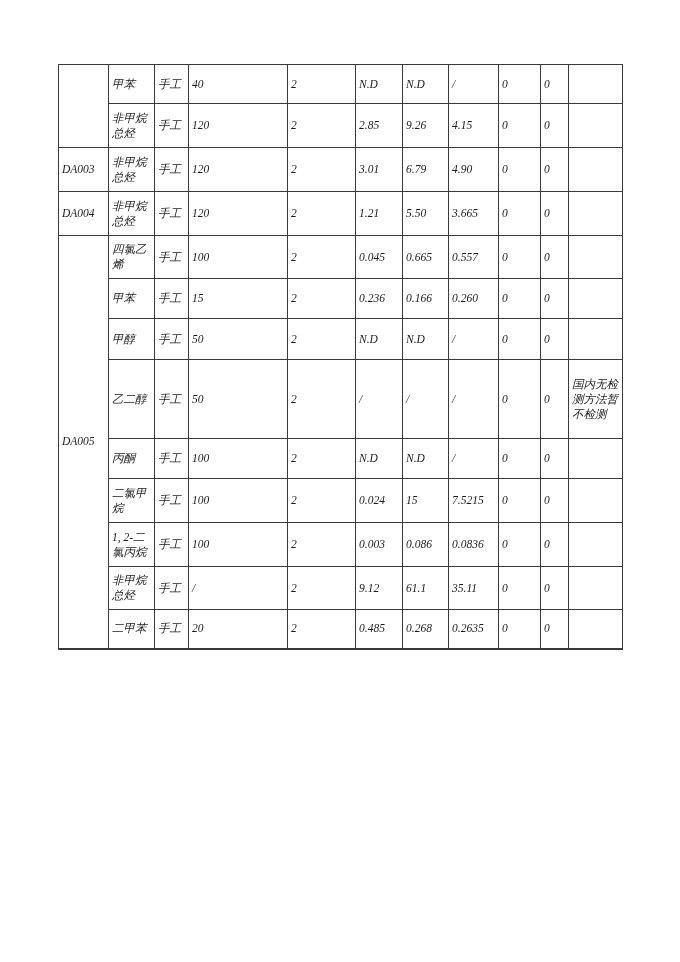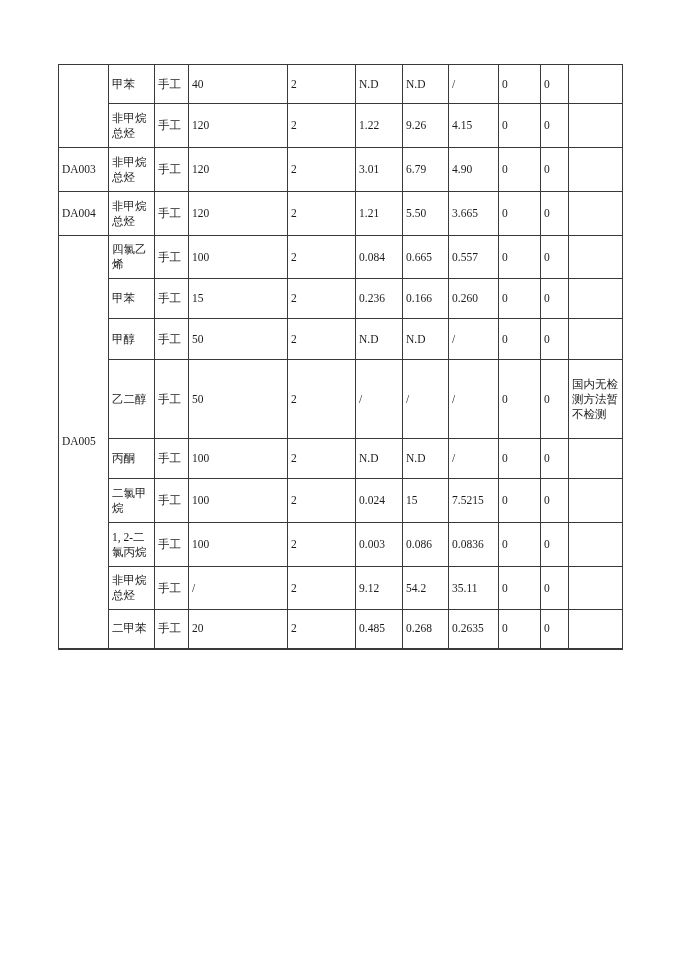--- a/index.html
+++ b/index.html
@@ -16,20 +16,21 @@
   }
   table.report {
     position: absolute;
     left: 58px;
     top: 64px;
     width: 564px;
     border-collapse: collapse;
     table-layout: fixed;
     border: 1px solid #3a3a3a;
     border-bottom-width: 2px;
+    font-style: italic;
   }
   table.report td {
     border: 1px solid #3a3a3a;
     padding: 2px 3px;
     font-size: 11.5px;
     line-height: 15px;
     vertical-align: middle;
     text-align: left;
     word-break: break-all;
     overflow: hidden;
@@ -76,21 +77,21 @@
         <td>/</td>
         <td>0</td>
         <td>0</td>
         <td></td>
       </tr>
       <tr style="height:44px">
         <td>非甲烷总烃</td>
         <td class="method">手工</td>
         <td>120</td>
         <td>2</td>
-        <td>1.22</td>
+        <td>2.85</td>
         <td>9.26</td>
         <td>4.15</td>
         <td>0</td>
         <td>0</td>
         <td></td>
       </tr>
       <tr style="height:44px">
         <td>DA003</td>
         <td>非甲烷总烃</td>
         <td class="method">手工</td>
@@ -115,21 +116,21 @@
         <td>0</td>
         <td>0</td>
         <td></td>
       </tr>
       <tr style="height:43px">
         <td rowspan="9">DA005</td>
         <td>四氯乙烯</td>
         <td class="method">手工</td>
         <td>100</td>
         <td>2</td>
-        <td>0.084</td>
+        <td>0.045</td>
         <td>0.665</td>
         <td>0.557</td>
         <td>0</td>
         <td>0</td>
         <td></td>
       </tr>
       <tr style="height:40px">
         <td>甲苯</td>
         <td class="method">手工</td>
         <td>15</td>
@@ -200,21 +201,21 @@
         <td>0</td>
         <td>0</td>
         <td></td>
       </tr>
       <tr style="height:43px">
         <td>非甲烷总烃</td>
         <td class="method">手工</td>
         <td>/</td>
         <td>2</td>
         <td>9.12</td>
-        <td>54.2</td>
+        <td>61.1</td>
         <td>35.11</td>
         <td>0</td>
         <td>0</td>
         <td></td>
       </tr>
       <tr style="height:39px">
         <td>二甲苯</td>
         <td class="method">手工</td>
         <td>20</td>
         <td>2</td>

